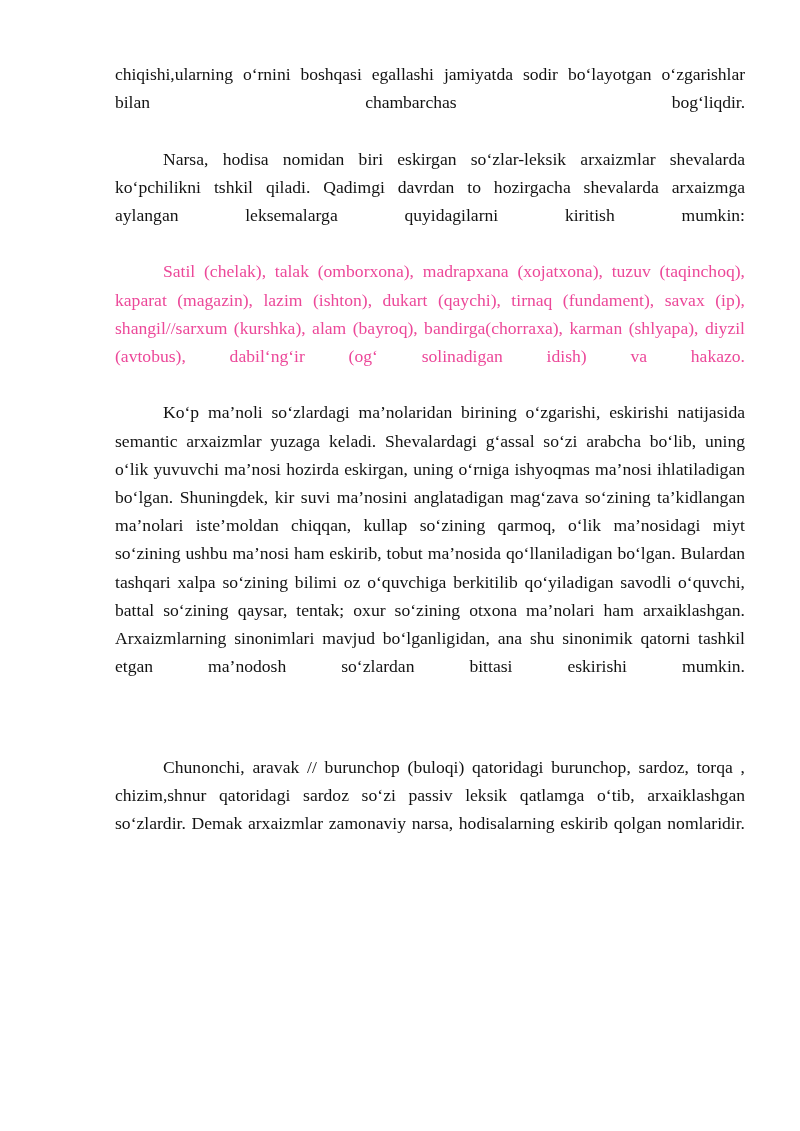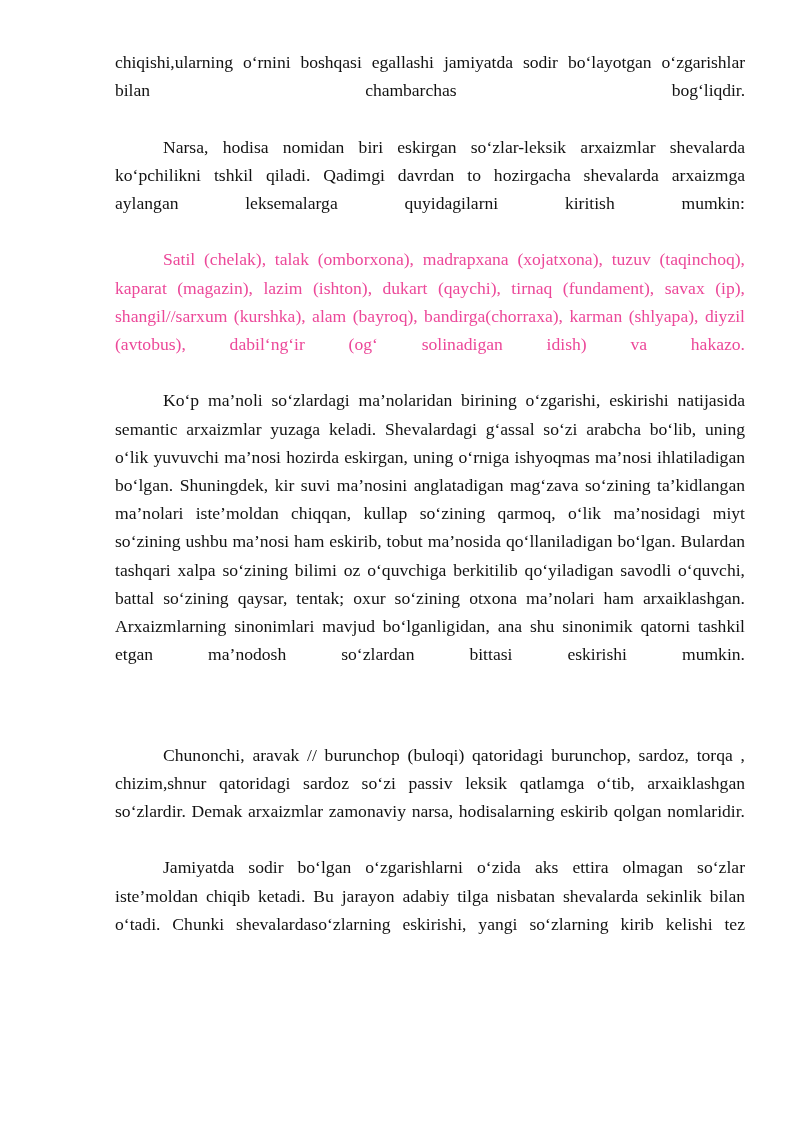--- a/index.html
+++ b/index.html
@@ -12,21 +12,21 @@
     position: relative;
     width: 800px;
     height: 1131px;
     background: #ffffff;
     overflow: hidden;
     box-sizing: border-box;
   }
   .text-column {
     position: absolute;
     left: 115px;
-    top: 48px;
+    top: 60px;
     width: 630px;
   }
   p.para {
     margin: 0;
     padding: 0;
     font-family: "Liberation Serif", "DejaVu Serif", serif;
     font-size: 17.6px;
     line-height: 28.2px;
     color: #121212;
     text-align: justify;
@@ -59,16 +59,15 @@
 
     <p class="para" style="color: rgb(18, 18, 18);">Narsa, hodisa nomidan biri eskirgan so‘zlar-leksik arxaizmlar shevalarda ko‘pchilikni tshkil qiladi. Qadimgi davrdan to hozirgacha shevalarda arxaizmga aylangan leksemalarga quyidagilarni kiritish mumkin:</p>
 
     <p class="para" style="color: #ec4899;">Satil (chelak), talak (omborxona), madrapxana (xojatxona), tuzuv (taqinchoq), kaparat (magazin), lazim (ishton), dukart (qaychi), tirnaq (fundament), savax (ip), shangil//sarxum (kurshka), alam (bayroq), bandirga(chorraxa), karman (shlyapa), diyzil (avtobus), dabil‘ng‘ir (og‘ solinadigan idish) va hakazo.</p>
 
     <p class="para" style="color: rgb(18, 18, 18);">Ko‘p ma’noli so‘zlardagi ma’nolaridan birining o‘zgarishi, eskirishi natijasida semantic arxaizmlar yuzaga keladi. Shevalardagi g‘assal so‘zi arabcha bo‘lib, uning o‘lik yuvuvchi ma’nosi hozirda eskirgan, uning o‘rniga ishyoqmas ma’nosi ihlatiladigan bo‘lgan. Shuningdek, kir suvi ma’nosini anglatadigan mag‘zava so‘zining ta’kidlangan ma’nolari iste’moldan chiqqan, kullap so‘zining qarmoq, o‘lik ma’nosidagi miyt so‘zining ushbu ma’nosi ham eskirib, tobut ma’nosida qo‘llaniladigan bo‘lgan. Bulardan tashqari xalpa so‘zining bilimi oz o‘quvchiga berkitilib qo‘yiladigan savodli o‘quvchi, battal so‘zining qaysar, tentak; oxur so‘zining otxona ma’nolari ham arxaiklashgan. Arxaizmlarning sinonimlari mavjud bo‘lganligidan, ana shu sinonimik qatorni tashkil etgan ma’nodosh so‘zlardan bittasi eskirishi mumkin.</p>
 
     <p class="para" style="color: rgb(18, 18, 18); margin-top: 44px;">Chunonchi, aravak // burunchop (buloqi) qatoridagi burunchop, sardoz, torqa , chizim,shnur qatoridagi sardoz so‘zi passiv leksik qatlamga o‘tib, arxaiklashgan so‘zlardir. Demak arxaizmlar zamonaviy narsa, hodisalarning eskirib qolgan nomlaridir.</p>
 
 
-    <p class="para" style="color: rgb(18, 18, 18);">Jamiyatda sodir bo‘lgan o‘zgarishlarni o‘zida aks ettira olmagan so‘zlar iste’moldan chiqib ketadi. Bu jarayon adabiy tilga nisbatan shevalarda sekinlik bilan o‘tadi. Chunki shevalardaso‘zlarning eskirishi, yangi so‘zlarning kirib kelishi tez</p>
 
   </div>
 </div>
 
 </body></html>

